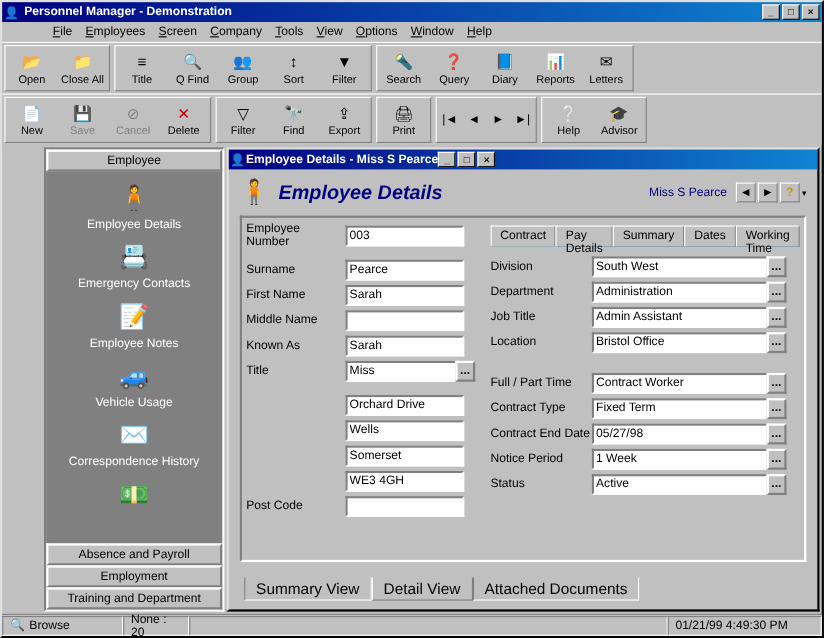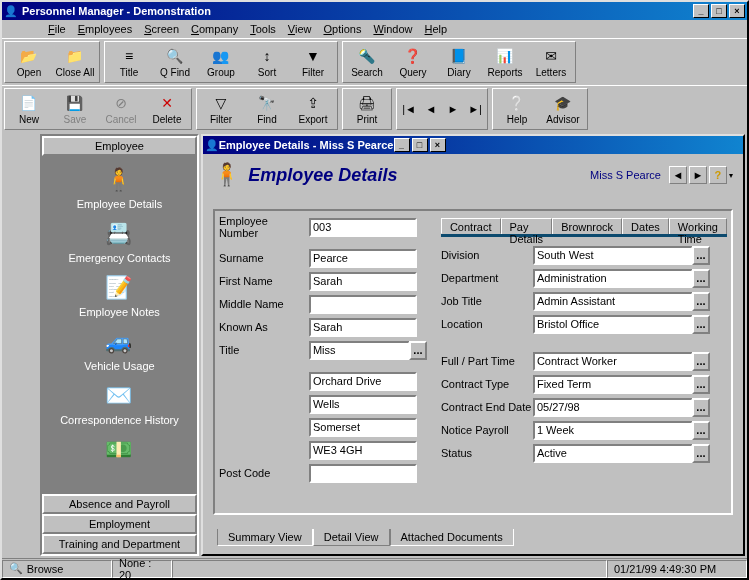--- a/index.html
+++ b/index.html
@@ -34,31 +34,31 @@
 .detail-title { color: #000080; font-size: 18px; font-weight: bold; font-style: italic; margin-left: 8px; flex: 1; }
 .detail-name { color: #000080; margin-right: 6px; }
 .nav-small { width: 18px; height: 18px; border: 1px solid; border-color: #fff #808080 #808080 #fff; background: #c0c0c0; display: flex; align-items: center; justify-content: center; cursor:pointer; margin-left:2px;}
 .form-row { display: flex; align-items: center; margin-bottom: 3px; height: 20px; }
 .form-row label { width: 90px; }
 .form-row input { width: 108px; height: 19px; border: 2px solid; border-color: #808080 #fff #fff #808080; background: #fff; padding: 0 2px; font-size: 11px; }
 .ellipsis { width: 18px; height: 19px; border: 2px solid; border-color: #fff #808080 #808080 #fff; background: #c0c0c0; display:flex;align-items:center;justify-content:center;cursor:pointer;font-weight:bold;margin-left:-1px;}
 .two-col { display: flex; gap: 12px; flex: 1; }
 .col-left { width: 210px; }
 .col-right { flex: 1; }
-.tabs { display: flex; border-bottom: 4px solid #0c4a6e; margin-bottom: 8px; height: 20px; }
+.tabs { display: flex; border-bottom: 1px solid #0c4a6e; margin-bottom: 8px; height: 20px; }
 .tab { padding: 2px 8px; border: 1px solid; border-color: #fff #808080 #808080 #fff; border-bottom: none; background: #c0c0c0; cursor:pointer; position: relative; top: 1px; }
 .tab.active { border-bottom: 1px solid #c0c0c0; font-weight:normal;}
 .right-row label { width: 92px; }
 .right-row input { width: 160px; }
 .bottom-tabs { display: flex; margin-top: 4px; padding-left:4px;}
-.btab { padding: 2px 10px; border: 1px solid; border-color: #808080 #fff #fff #808080; border-top: none; background: #c0c0c0; cursor:pointer; font-size:11px;margin-top:10px;}
+.btab { padding: 2px 10px; border: 1px solid; border-color: #808080 #fff #fff #808080; border-top: none; background: #c0c0c0; cursor:pointer; font-size:14px;margin-top:10px;}
 .btab.active { border-color: #fff #808080 #808080 #fff; border-top:none;}
 .statusbar { height: 20px; border-top: 1px solid #808080; display: flex; align-items: center; background: #c0c0c0; }
 .status-cell { border: 1px solid; border-color: #808080 #fff #fff #808080; height: 18px; padding: 0 6px; display: flex; align-items: center; margin-right: 0px; }
-.inner-panel { border: 2px solid; border-color: #808080 #fff #fff #808080; flex:1; padding: 6px 4px 2px 4px; display:flex; flex-direction:column;margin-top:13px;}
+.inner-panel { border: 2px solid; border-color: #808080 #fff #fff #808080; flex:1; padding: 6px 4px 2px 4px; display:flex; flex-direction:column;}
 </style>
 </head>
 <body>
 
 <div class="window">
 
   <div class="titlebar">
     <span class="tb-icon">👤</span>
     <span class="tb-text">Personnel Manager - Demonstration</span>
     <div class="tb-btns">
@@ -297,21 +297,21 @@
             <div class="form-row">
                   <label>Post Code</label>
                   <input value="" style="">
                 </div>
           </div>
 
           <div class="col-right">
             <div class="tabs">
               <div class="tab active">Contract</div>
               <div class="tab">Pay Details</div>
-              <div class="tab">Brownrock</div>
+              <div class="tab">Summary</div>
               <div class="tab">Dates</div>
               <div class="tab">Working Time</div>
             </div>
             <div class="form-row right-row">
                   <label>Division</label>
                   <input value="South West" style="">
                   <div class="ellipsis">...</div>
                 </div>
             <div class="form-row right-row">
                   <label>Department</label>
@@ -338,21 +338,21 @@
                   <label>Contract Type</label>
                   <input value="Fixed Term" style="">
                   <div class="ellipsis">...</div>
                 </div>
             <div class="form-row right-row">
                   <label>Contract End Date</label>
                   <input value="05/27/98" style="">
                   <div class="ellipsis">...</div>
                 </div>
             <div class="form-row right-row">
-                  <label>Notice Payroll</label>
+                  <label>Notice Period</label>
                   <input value="1 Week" style="">
                   <div class="ellipsis">...</div>
                 </div>
             <div class="form-row right-row">
                   <label>Status</label>
                   <input value="Active" style="">
                   <div class="ellipsis">...</div>
                 </div>
           </div>
         </div>

